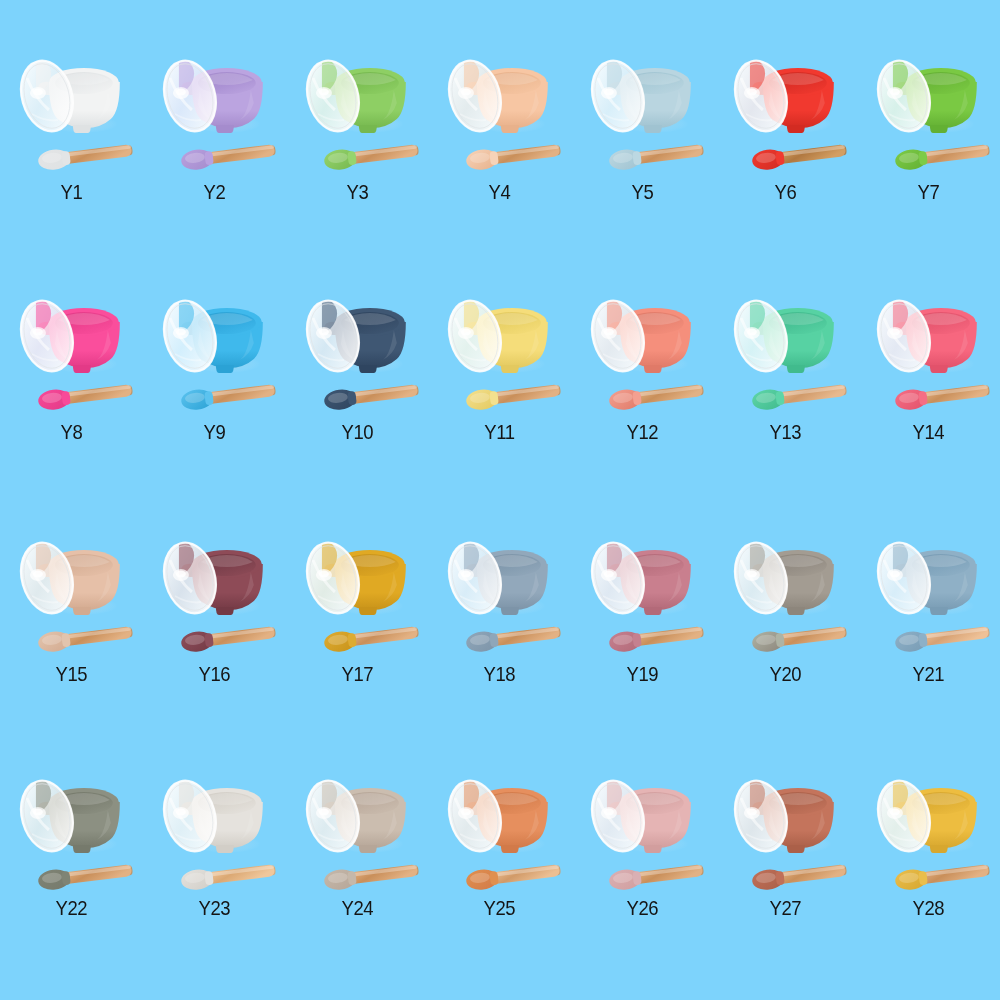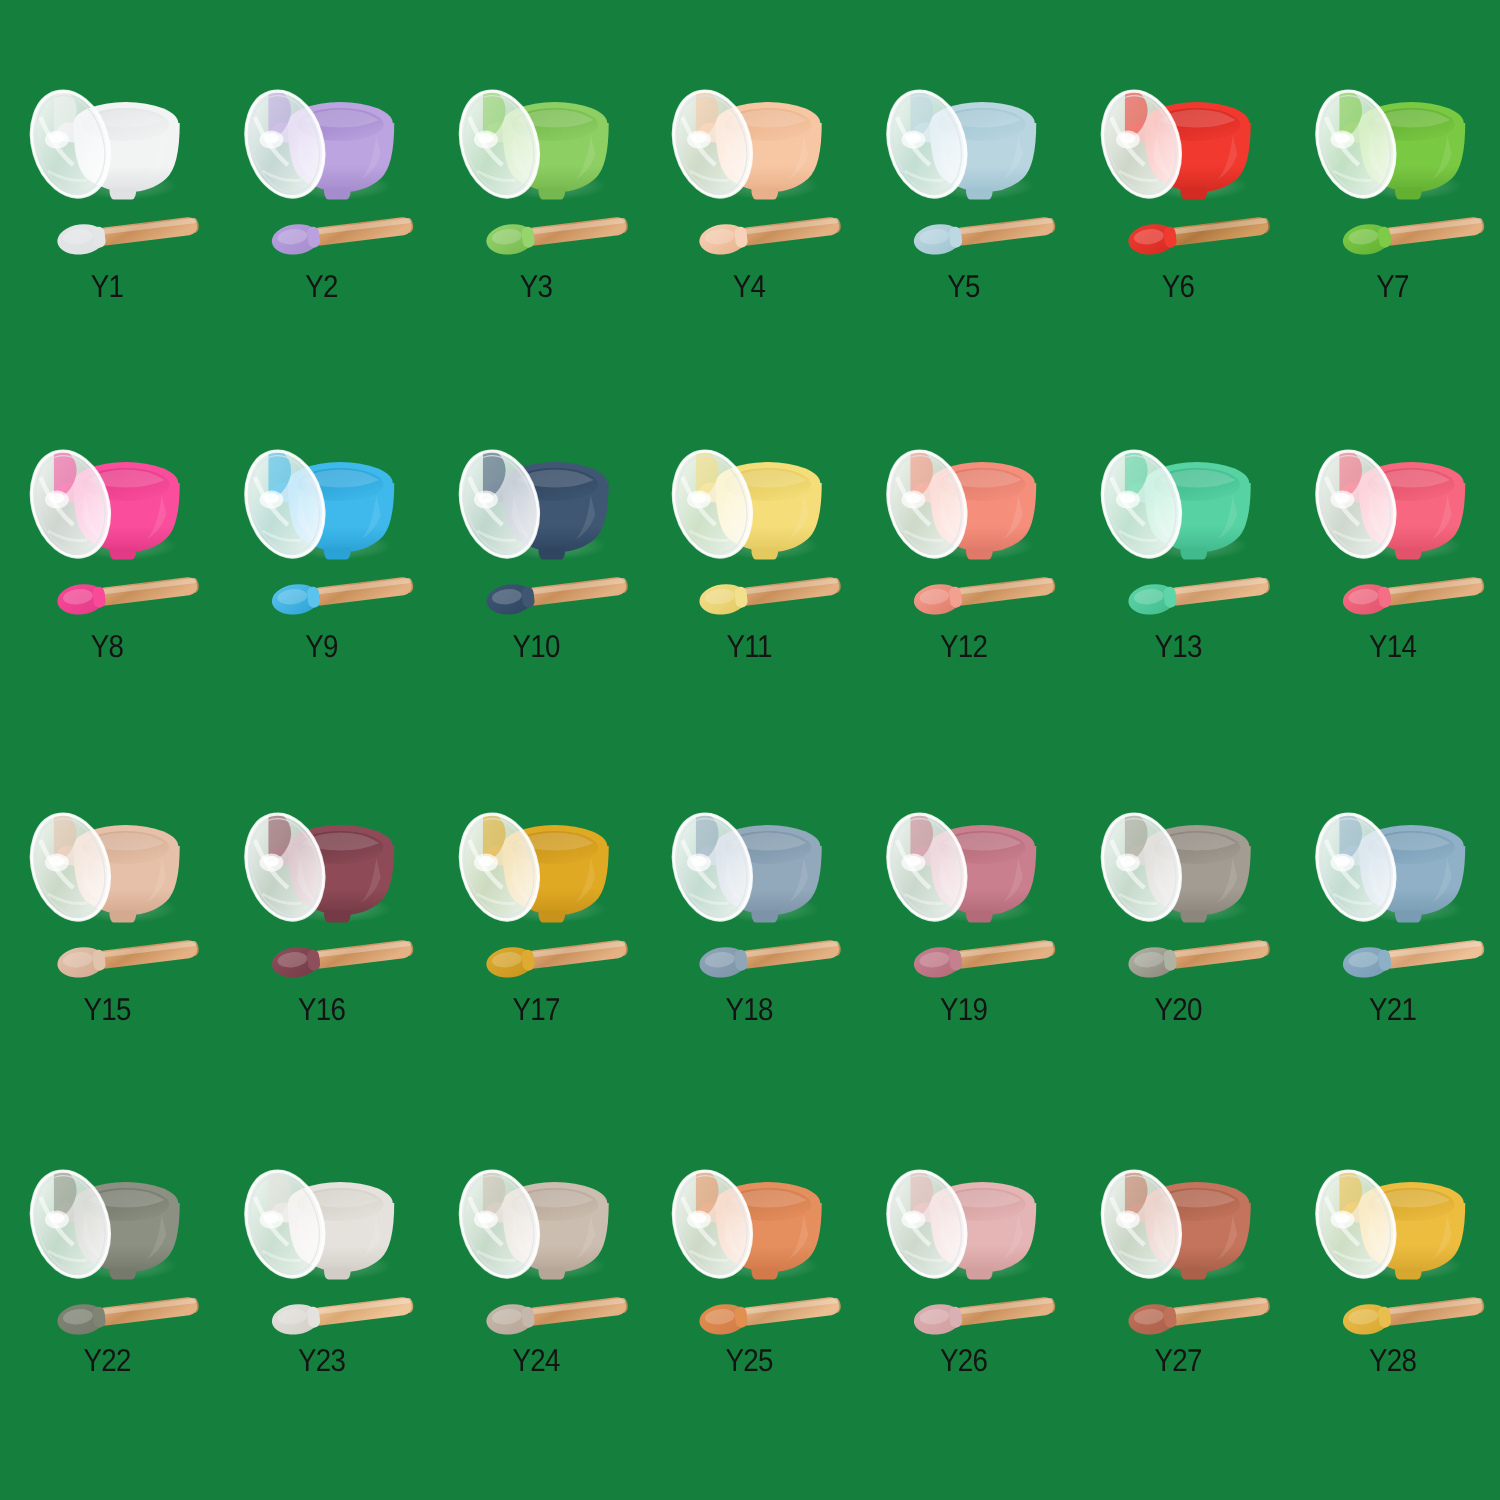--- a/index.html
+++ b/index.html
@@ -11,21 +11,21 @@
   body {
     width: 1000px;
     height: 1000px;
     font-family: "Liberation Sans", sans-serif;
     overflow: hidden;
   }
   #sheet {
     position: relative;
     width: 1000px;
     height: 1000px;
-    background: #15803d;
+    background: #7dd3fc;
   }
   .grid {
     position: absolute;
     left: 0;
     top: 28px;
     width: 1000px;
     display: grid;
     grid-template-columns: repeat(7, 142.8px);
     grid-template-rows: repeat(4, 236px);
   }

